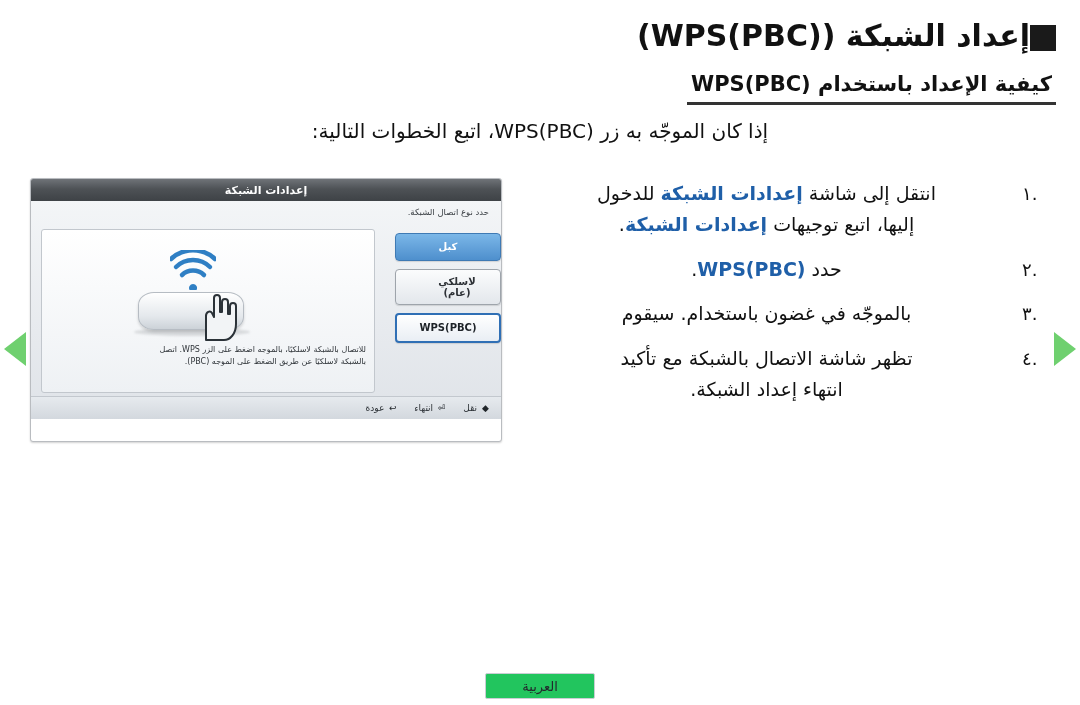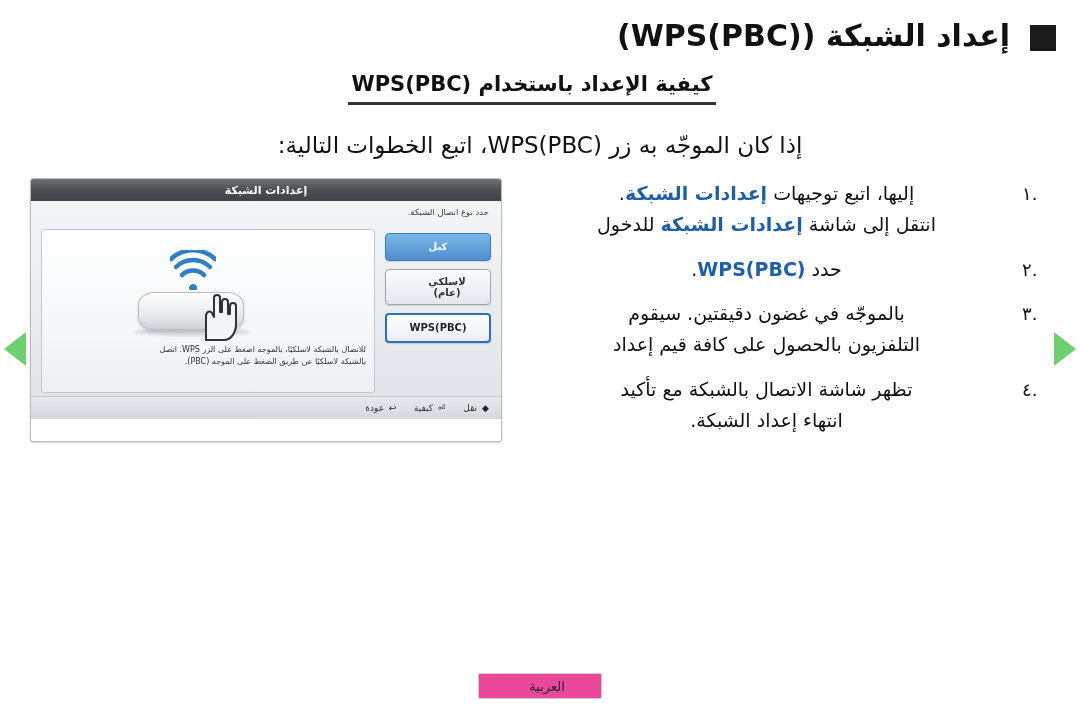--- a/index.html
+++ b/index.html
@@ -18,21 +18,21 @@
   
   .page-header {
     position: absolute;
     top: 18px;
     right: 24px;
     left: 24px;
     display: flex;
     flex-direction: row;
     align-items: center;
     justify-content: flex-start;
-    gap: 20px;
+    gap: 0;
   }
   .header-bullet {
     width: 26px;
     height: 26px;
     background: #1a1a1a;
     flex: 0 0 auto;
     margin-top: 4px;
   }
   .header-title {
     font-size: 30px;
@@ -40,38 +40,38 @@
     color: #111111;
     letter-spacing: 0px;
     white-space: nowrap;
   }
 
   .subtitle-wrap {
     position: absolute;
     top: 72px;
     right: 24px;
     left: 8px;
-    text-align: center;
+    text-align: right;
   }
   .subtitle {
     display: inline-block;
     font-size: 21px;
     font-weight: bold;
     color: #111111;
     border-bottom: 3px solid #333333;
     padding: 0 4px 6px 4px;
   }
 
   .intro {
     position: absolute;
-    top: 128px;
+    top: 116px;
     right: 24px;
     left: 24px;
     text-align: center;
-    font-size: 23px;
+    font-size: 20px;
     color: #111111;
     line-height: 1.5;
   }
 
   
   .tv-figure {
     position: absolute;
     left: 30px;
     top: 178px;
     width: 470px;
@@ -104,21 +104,21 @@
     top: 6px;
     right: 12px;
     left: 12px;
     text-align: right;
     font-size: 8.5px;
     color: #3c4146;
   }
   .tv-menu {
     position: absolute;
     top: 32px;
-    right: 10px;
+    right: 0;
     width: 106px;
     display: flex;
     flex-direction: column;
     gap: 8px;
   }
   .menu-btn {
     height: 26px;
     border-radius: 4px;
     border: 1px solid #9ea4ab;
     background: linear-gradient(to bottom, #fbfcfd 0%, #e3e7ec 100%);
@@ -254,29 +254,28 @@
   .hl { color: #1f5fa8; font-weight: bold; }
 
   
   .lang-tab {
     position: absolute;
     bottom: 6px;
     left: 50%;
     transform: translateX(-50%);
     width: 108px;
     height: 24px;
-    background: #ec4899;
+    background: #22c55e;
     border: 1px solid #c9ced4;
     border-radius: 2px;
     display: flex;
     align-items: center;
     justify-content: center;
     font-size: 13px;
     color: #23282d;
-    padding-left: 14px;
   }
 
   
   .nav-arrow {
     position: absolute;
     top: 332px;
     width: 0;
     height: 0;
     border-top: 17px solid transparent;
     border-bottom: 17px solid transparent;
@@ -342,52 +341,51 @@
       </div>
     </div>
 
     <div class="tv-footer">
       <div class="footer-item">
         <span class="footer-key">◆</span>
         <span>نقل</span>
       </div>
       <div class="footer-item">
         <span class="footer-key">⏎</span>
-        <span>كيفية</span>
+        <span>انتهاء</span>
       </div>
       <div class="footer-item">
         <span class="footer-key">↩</span>
         <span>عودة</span>
       </div>
     </div>
   </div>
 </div>
 
 <div class="steps">
 
   <div class="step">
     <div class="step-num">.١</div>
     <div class="step-text">
+      <div><span>انتقل إلى شاشة </span><span class="hl">إعدادات الشبكة</span><span> للدخول</span></div>
       <div><span>إليها، اتبع توجيهات </span><span class="hl">إعدادات الشبكة</span><span>.</span></div>
-      <div><span>انتقل إلى شاشة </span><span class="hl">إعدادات الشبكة</span><span> للدخول</span></div>
     </div>
   </div>
 
   <div class="step">
     <div class="step-num">.٢</div>
     <div class="step-text">
       <div><span>حدد </span><span class="hl">WPS(PBC)</span><span>.</span></div>
     </div>
   </div>
 
   <div class="step">
     <div class="step-num">.٣</div>
     <div class="step-text">
-      <div>بالموجّه في غضون دقيقتين. سيقوم</div>
-      <div>التلفزيون بالحصول على كافة قيم إعداد</div>
+      <div>بالموجّه في غضون باستخدام. سيقوم</div>
     </div>
   </div>
 
   <div class="step">
     <div class="step-num">.٤</div>
     <div class="step-text">
       <div>تظهر شاشة الاتصال بالشبكة مع تأكيد</div>
       <div>انتهاء إعداد الشبكة.</div>
     </div>
   </div>

